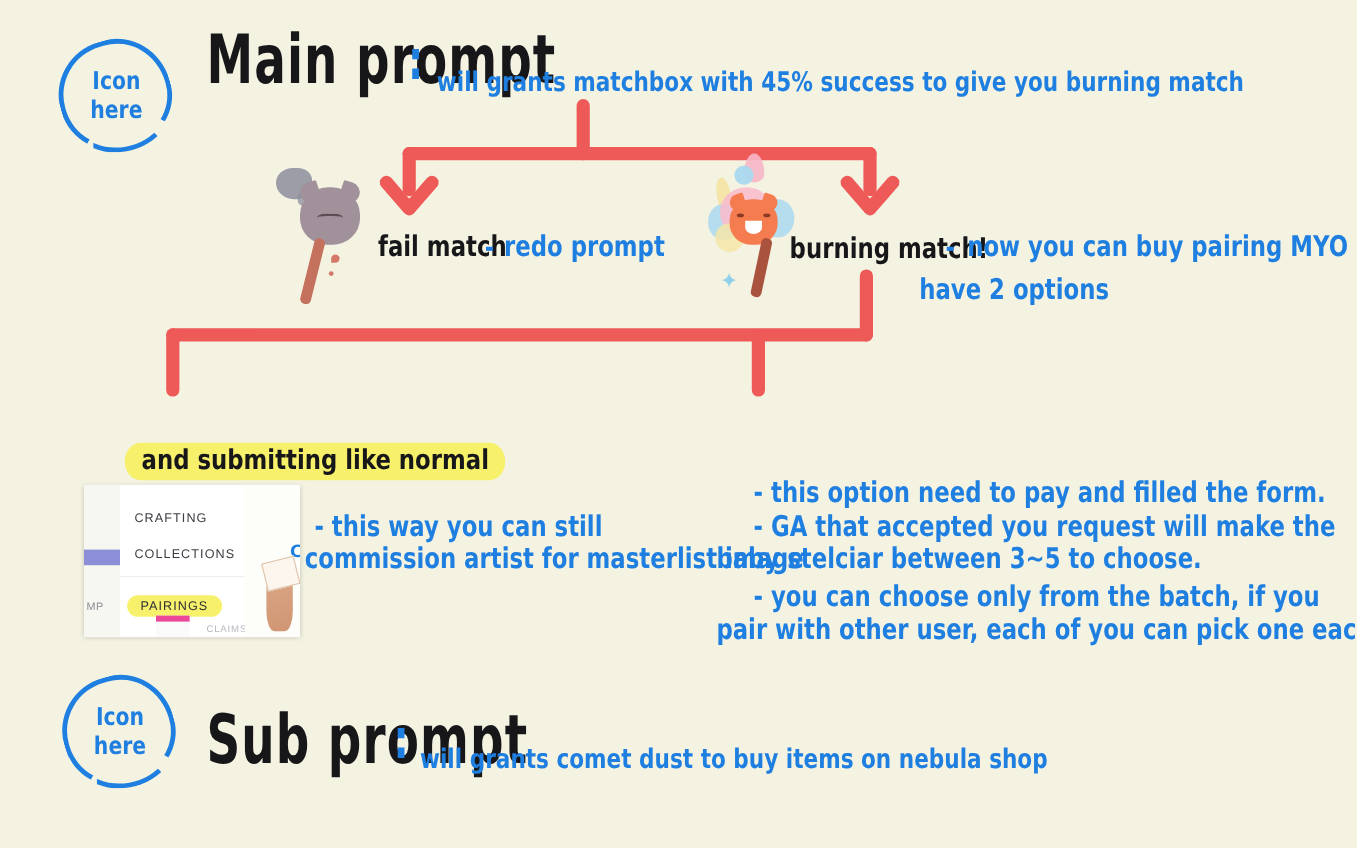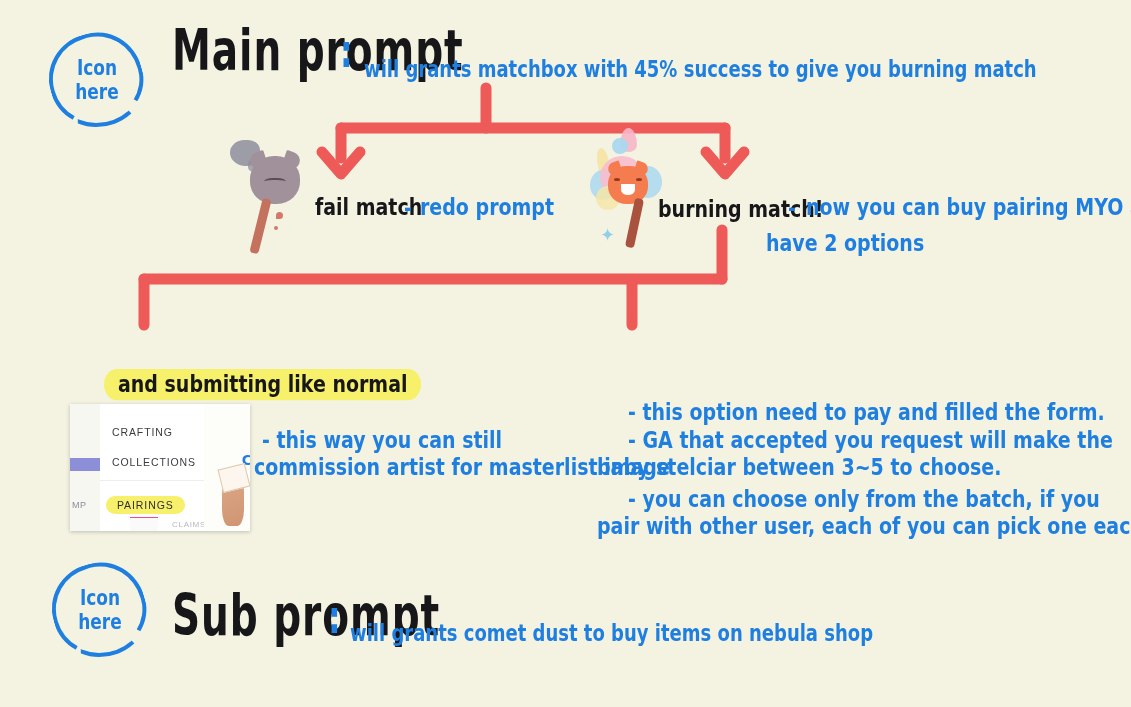--- a/index.html
+++ b/index.html
@@ -144,21 +144,21 @@
     width:26px;height:22px;
     background:#fdf6ee;border:1px solid #e0c7ad;
     transform:rotate(-14deg);
   }
   .shot-blueC{
     position:absolute;right:-2px;top:48px;
     color:#1f7fe0;font-weight:700;font-size:14px;
   }
   .shot-bot{
     position:absolute;left:30px;right:46px;bottom:0;height:13px;
-    background:#fafafa;border-top:1px solid #ec4899;
+    background:#fafafa;border-top:5px solid #ec4899;
   }
   .shot-bot span{
     font-family:"Liberation Sans", sans-serif;
     font-size:8px;color:#b6b6be;letter-spacing:.7px;
     position:absolute;left:42px;top:2px;
   }
 
   
   .arrows{position:absolute;left:0;top:0;width:1131px;height:707px;pointer-events:none;}
 

